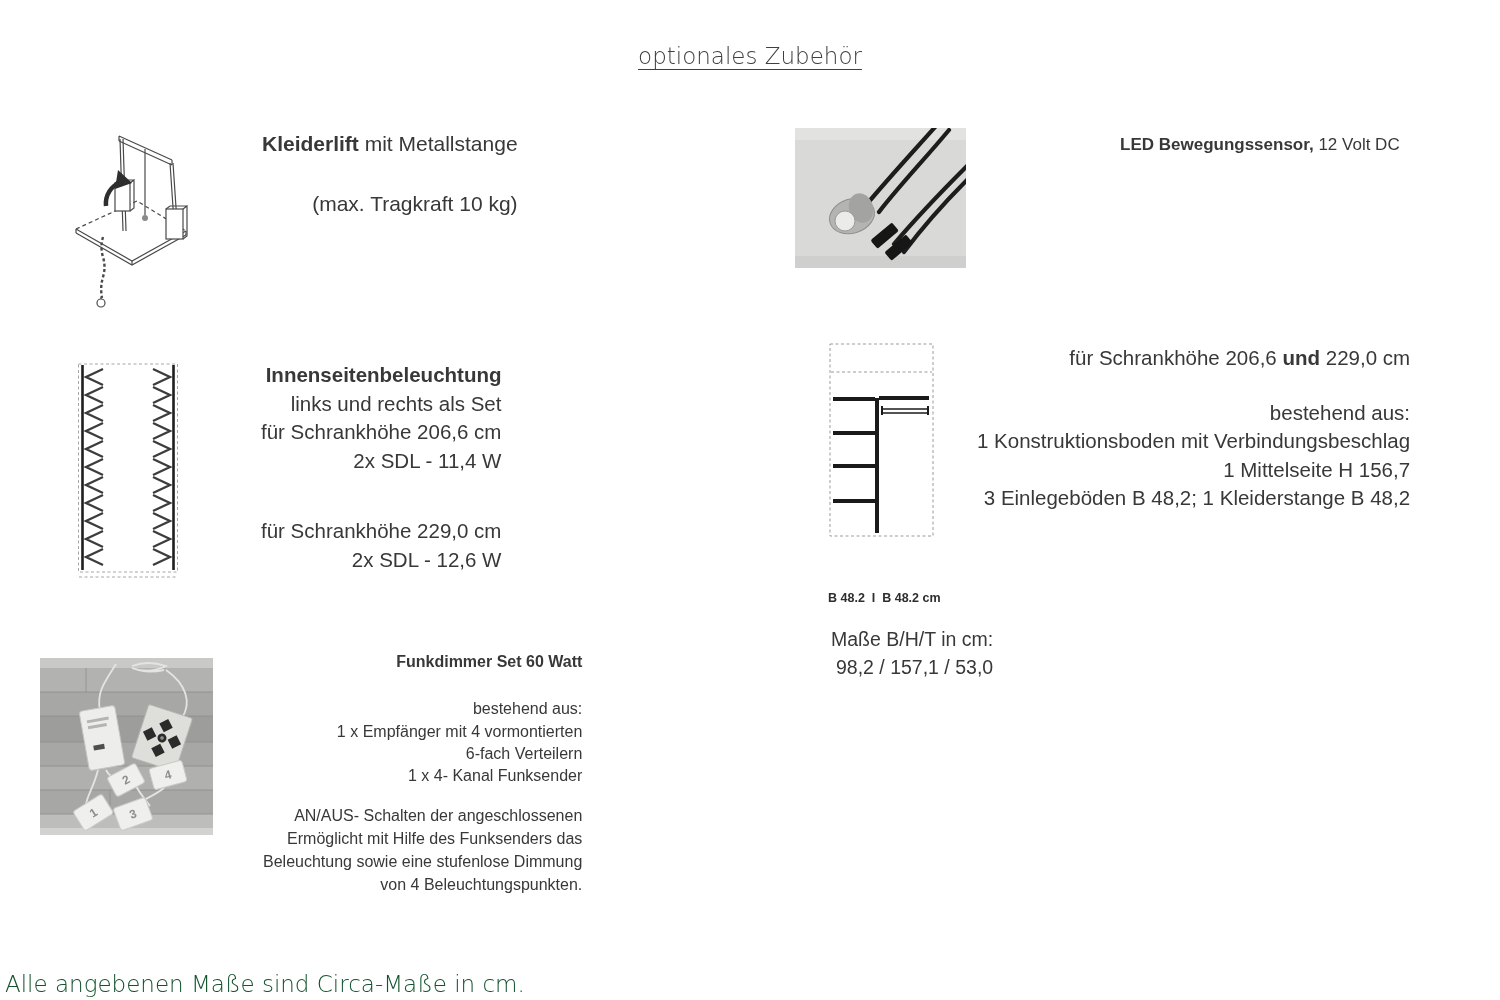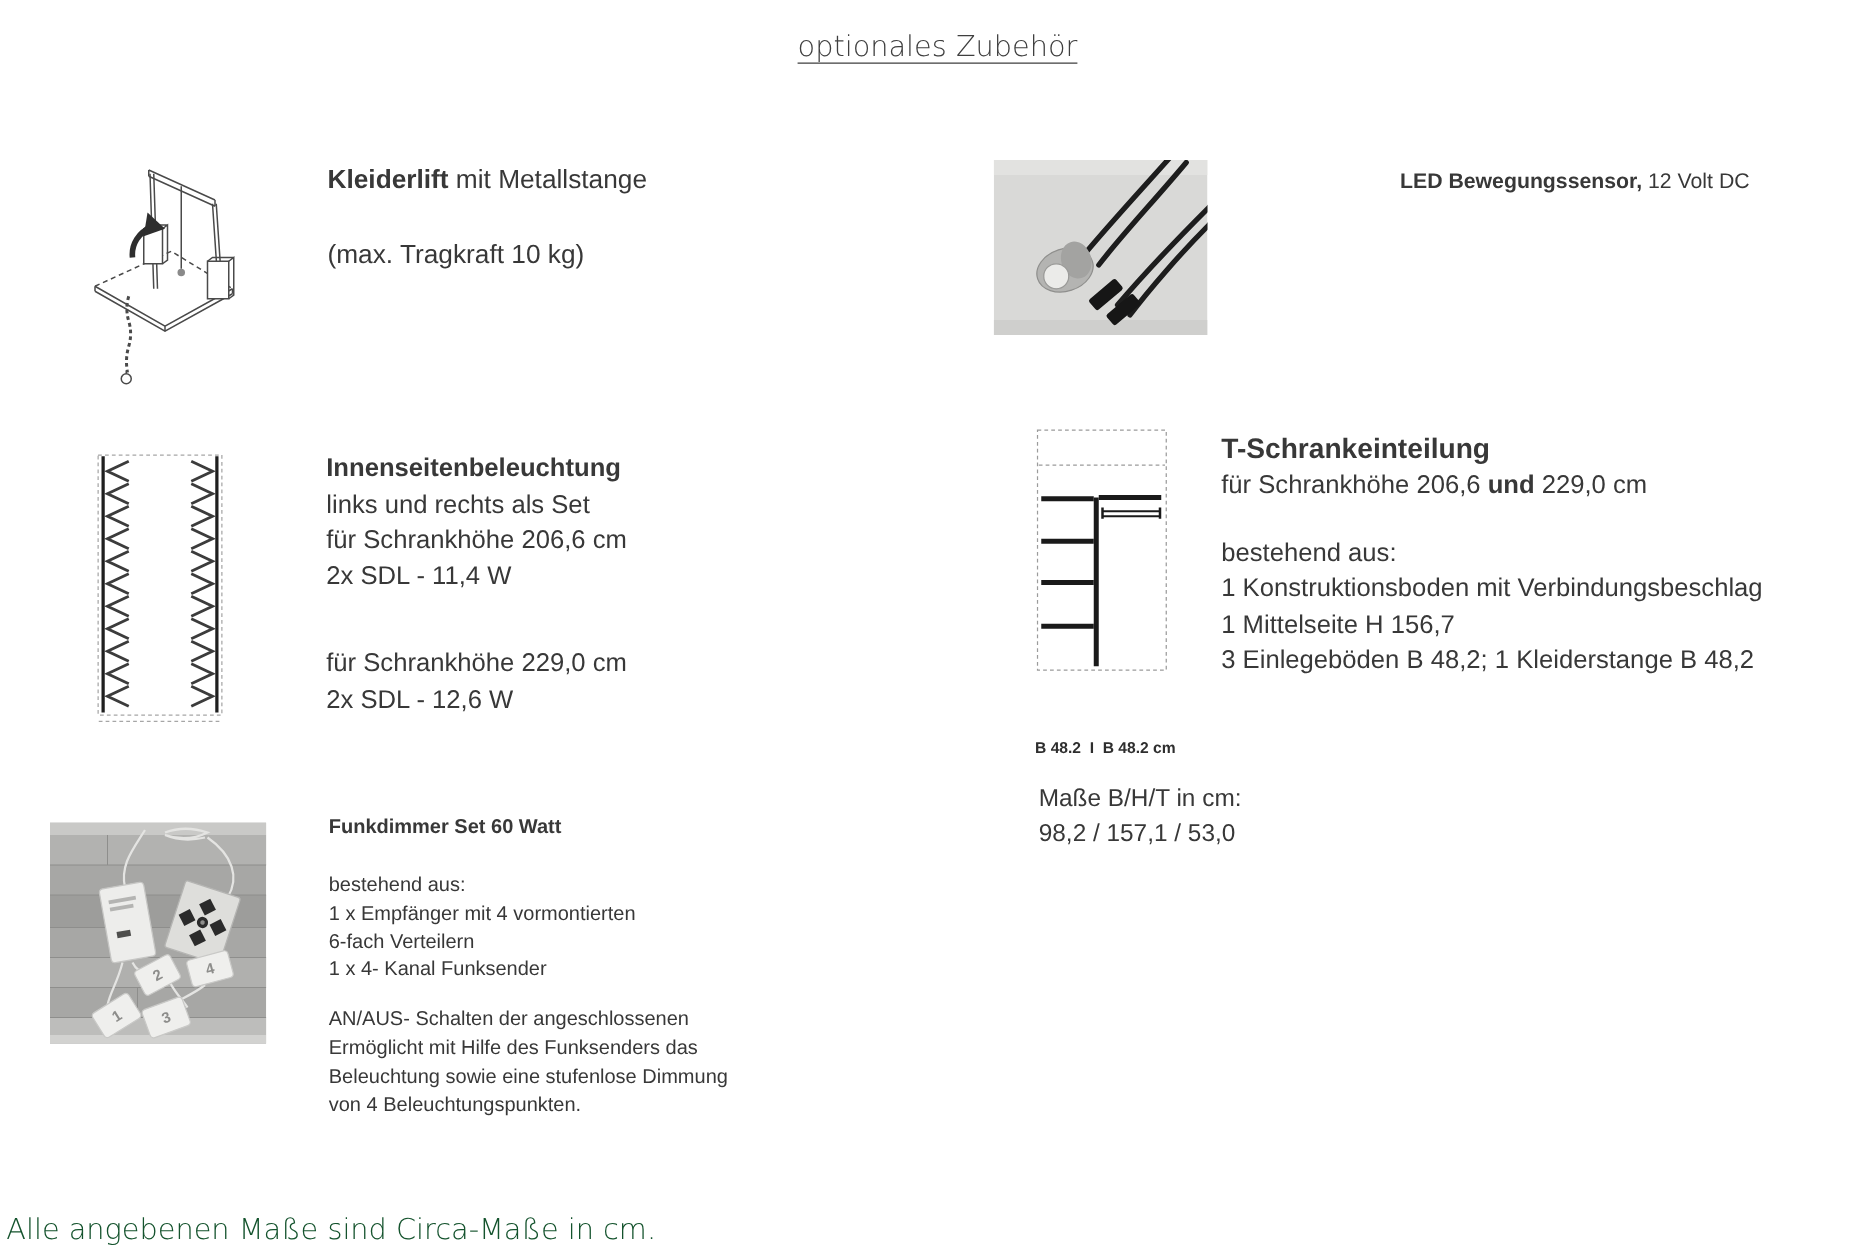--- a/index.html
+++ b/index.html
@@ -1,22 +1,22 @@
 <!DOCTYPE html>
 <html><head>
 <meta charset="utf-8">
 <style>
   html,body{margin:0;padding:0;background:#fff;}
   .page{position:relative;width:1500px;height:1000px;background:#ffffff;overflow:hidden;
         font-family:"Liberation Sans", sans-serif;color:#383838;}
-  .abs{position:absolute;}
+  .abs{position:absolute;text-align:right;}
   .b{font-weight:bold;}
   .pre{white-space:pre;}
 
-  .title{left:0;top:25px;width:100%;text-align:center;font-size:23px;font-weight:300;
+  .title{left:0;top:43px;width:100%;text-align:center;font-size:23px;font-weight:300;
          color:#3f3f3f;font-family:"DejaVu Sans", sans-serif;}
   .title span{text-decoration:underline;text-underline-offset:5px;text-decoration-thickness:1px;}
 
   .kl-txt{left:262px;top:132px;font-size:21px;line-height:24px;}
   .kl-txt .line2{margin-top:36px;}
 
   .led-txt{left:1120px;top:135px;font-size:17px;}
 
   .innen-txt{left:261px;top:361px;font-size:20.5px;line-height:28.6px;}
   .innen-txt .gap{height:42px;}
@@ -173,21 +173,20 @@
 
         <line x1="4" y1="90" x2="46" y2="90" stroke-width="4"></line>
         <line x1="4" y1="123" x2="46" y2="123" stroke-width="4"></line>
         <line x1="4" y1="158" x2="46" y2="158" stroke-width="4"></line>
       </g>
     </svg>
   </div>
   <div class="abs t-label pre">B 48.2  I  B 48.2 cm</div>
 
   <div class="abs t-txt">
-    <div class="h">T-Schrankeinteilung</div>
     <div><span>für Schrankhöhe 206,6 </span><span class="b">und</span><span> 229,0 cm</span></div>
     <div class="gap"></div>
     <div>bestehend aus:</div>
     <div>1 Konstruktionsboden mit Verbindungsbeschlag</div>
     <div>1 Mittelseite H 156,7</div>
     <div>3 Einlegeböden B 48,2; 1 Kleiderstange B 48,2</div>
   </div>
 
   <div class="abs masse-txt">
     <div>Maße B/H/T in cm:</div>

